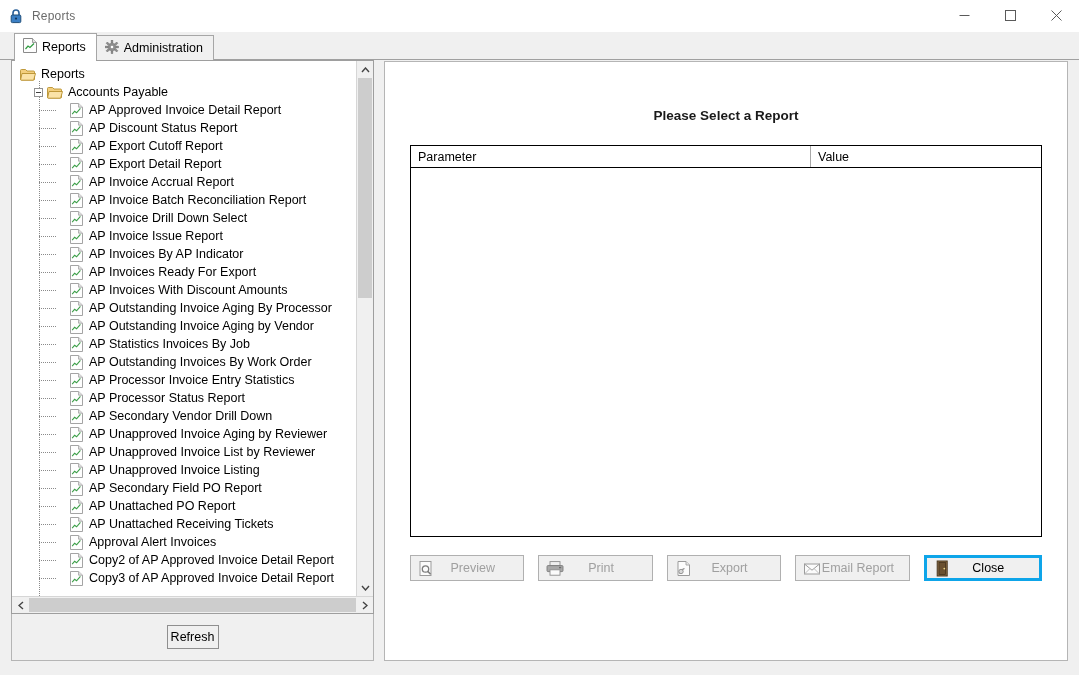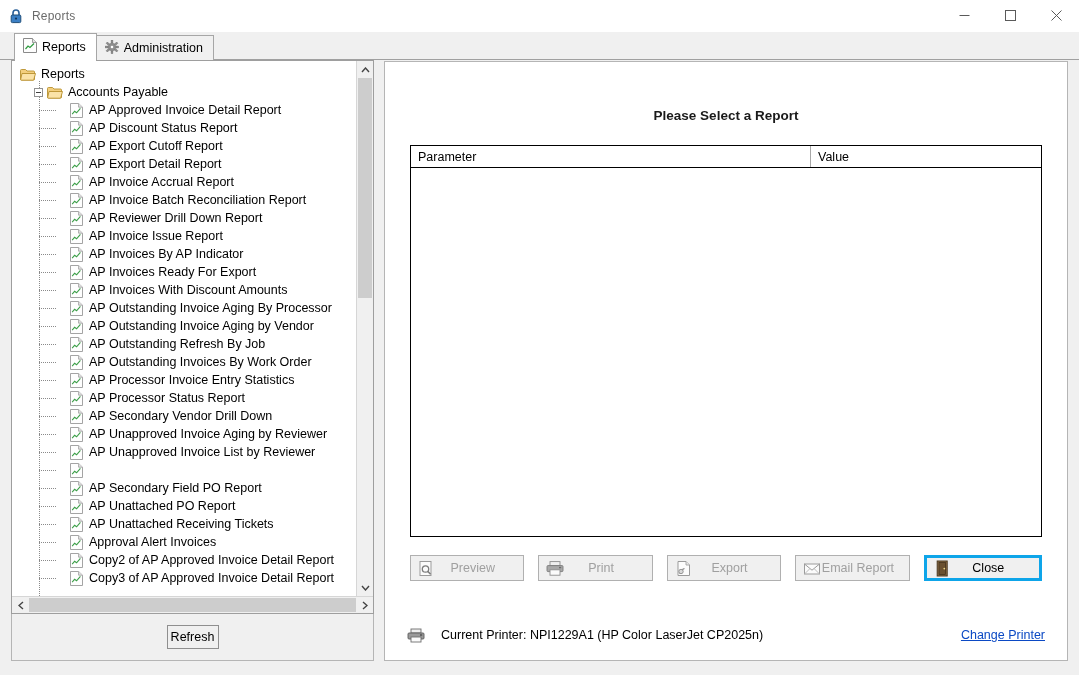--- a/index.html
+++ b/index.html
@@ -473,21 +473,21 @@
 </svg></span>
                   <span class="lbl">AP Invoice Batch Reconciliation Report</span>
                 </div>
                 <div class="tnode lvl2">
                   <span class="dotline-h"></span>
                   <span class="report-icon"><svg width="13" height="15" viewBox="0 0 13 15">
   <path d="M0.5 0.5 H8.6 L12.5 4.2 V14.5 H0.5 Z" fill="#fefefe" stroke="#9a9a9a" stroke-width="0.9"></path>
   <path d="M8.6 0.5 V4.2 H12.5" fill="#e4e4e4" stroke="#9a9a9a" stroke-width="0.8"></path>
   <polyline points="2.2,11.2 4.6,8.2 6.6,9.8 10.4,5.4" fill="none" stroke="#3a9e46" stroke-width="1.1"></polyline>
 </svg></span>
-                  <span class="lbl">AP Reviewer Drill Down Report</span>
+                  <span class="lbl">AP Invoice Drill Down Select</span>
                 </div>
                 <div class="tnode lvl2">
                   <span class="dotline-h"></span>
                   <span class="report-icon"><svg width="13" height="15" viewBox="0 0 13 15">
   <path d="M0.5 0.5 H8.6 L12.5 4.2 V14.5 H0.5 Z" fill="#fefefe" stroke="#9a9a9a" stroke-width="0.9"></path>
   <path d="M8.6 0.5 V4.2 H12.5" fill="#e4e4e4" stroke="#9a9a9a" stroke-width="0.8"></path>
   <polyline points="2.2,11.2 4.6,8.2 6.6,9.8 10.4,5.4" fill="none" stroke="#3a9e46" stroke-width="1.1"></polyline>
 </svg></span>
                   <span class="lbl">AP Invoice Issue Report</span>
                 </div>
@@ -536,21 +536,21 @@
 </svg></span>
                   <span class="lbl">AP Outstanding Invoice Aging by Vendor</span>
                 </div>
                 <div class="tnode lvl2">
                   <span class="dotline-h"></span>
                   <span class="report-icon"><svg width="13" height="15" viewBox="0 0 13 15">
   <path d="M0.5 0.5 H8.6 L12.5 4.2 V14.5 H0.5 Z" fill="#fefefe" stroke="#9a9a9a" stroke-width="0.9"></path>
   <path d="M8.6 0.5 V4.2 H12.5" fill="#e4e4e4" stroke="#9a9a9a" stroke-width="0.8"></path>
   <polyline points="2.2,11.2 4.6,8.2 6.6,9.8 10.4,5.4" fill="none" stroke="#3a9e46" stroke-width="1.1"></polyline>
 </svg></span>
-                  <span class="lbl">AP Outstanding Refresh By Job</span>
+                  <span class="lbl">AP Statistics Invoices By Job</span>
                 </div>
                 <div class="tnode lvl2">
                   <span class="dotline-h"></span>
                   <span class="report-icon"><svg width="13" height="15" viewBox="0 0 13 15">
   <path d="M0.5 0.5 H8.6 L12.5 4.2 V14.5 H0.5 Z" fill="#fefefe" stroke="#9a9a9a" stroke-width="0.9"></path>
   <path d="M8.6 0.5 V4.2 H12.5" fill="#e4e4e4" stroke="#9a9a9a" stroke-width="0.8"></path>
   <polyline points="2.2,11.2 4.6,8.2 6.6,9.8 10.4,5.4" fill="none" stroke="#3a9e46" stroke-width="1.1"></polyline>
 </svg></span>
                   <span class="lbl">AP Outstanding Invoices By Work Order</span>
                 </div>
@@ -599,20 +599,21 @@
 </svg></span>
                   <span class="lbl">AP Unapproved Invoice List by Reviewer</span>
                 </div>
                 <div class="tnode lvl2">
                   <span class="dotline-h"></span>
                   <span class="report-icon"><svg width="13" height="15" viewBox="0 0 13 15">
   <path d="M0.5 0.5 H8.6 L12.5 4.2 V14.5 H0.5 Z" fill="#fefefe" stroke="#9a9a9a" stroke-width="0.9"></path>
   <path d="M8.6 0.5 V4.2 H12.5" fill="#e4e4e4" stroke="#9a9a9a" stroke-width="0.8"></path>
   <polyline points="2.2,11.2 4.6,8.2 6.6,9.8 10.4,5.4" fill="none" stroke="#3a9e46" stroke-width="1.1"></polyline>
 </svg></span>
+                  <span class="lbl">AP Unapproved Invoice Listing</span>
                 </div>
                 <div class="tnode lvl2">
                   <span class="dotline-h"></span>
                   <span class="report-icon"><svg width="13" height="15" viewBox="0 0 13 15">
   <path d="M0.5 0.5 H8.6 L12.5 4.2 V14.5 H0.5 Z" fill="#fefefe" stroke="#9a9a9a" stroke-width="0.9"></path>
   <path d="M8.6 0.5 V4.2 H12.5" fill="#e4e4e4" stroke="#9a9a9a" stroke-width="0.8"></path>
   <polyline points="2.2,11.2 4.6,8.2 6.6,9.8 10.4,5.4" fill="none" stroke="#3a9e46" stroke-width="1.1"></polyline>
 </svg></span>
                   <span class="lbl">AP Secondary Field PO Report</span>
                 </div>
@@ -753,28 +754,16 @@
           <div class="action-btn enabled">
             <span class="bicon"><svg width="18" height="17" viewBox="0 0 18 17">
       <rect x="3.2" y="1" width="10" height="15" fill="#8a6a43" stroke="#4a3a22" stroke-width="1"></rect>
       <rect x="5" y="2.6" width="6.4" height="11.8" fill="#6b5130" stroke="#3c2e1a" stroke-width="0.7"></rect>
       <circle cx="10.3" cy="8.6" r="0.9" fill="#f0d98a"></circle>
     </svg></span>
             <span class="blabel">Close</span>
           </div>
         </div>
 
-      <div class="printer-bar">
-        <span class="printer-icon">
-          <svg width="18" height="15" viewBox="0 0 18 15">
-            <rect x="4" y="1" width="10" height="4" fill="#efefef" stroke="#6e6e6e" stroke-width="0.9"></rect>
-            <rect x="1" y="5" width="16" height="6" rx="1" fill="#9a9a9a" stroke="#5c5c5c" stroke-width="0.9"></rect>
-            <rect x="4" y="9" width="10" height="5" fill="#fbfbfb" stroke="#6e6e6e" stroke-width="0.9"></rect>
-            <rect x="13" y="6.3" width="2.2" height="1.4" fill="#4a4a4a"></rect>
-          </svg>
-        </span>
-        <span class="printer-text">Current Printer:  NPI1229A1 (HP Color LaserJet CP2025n)</span>
-        <span class="change-printer">Change Printer</span>
-      </div>
     </div>
 
   </div>
 </div>
 
 </body></html>

